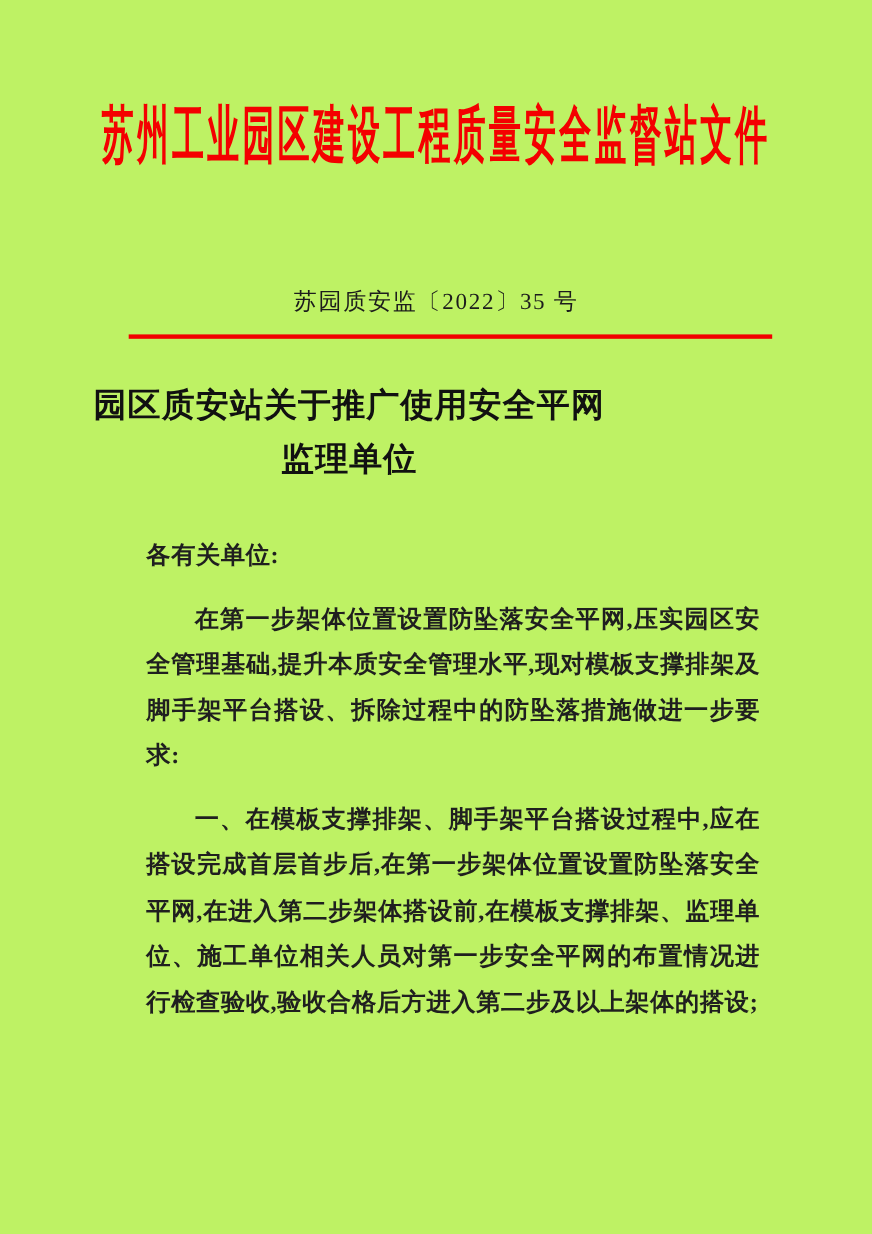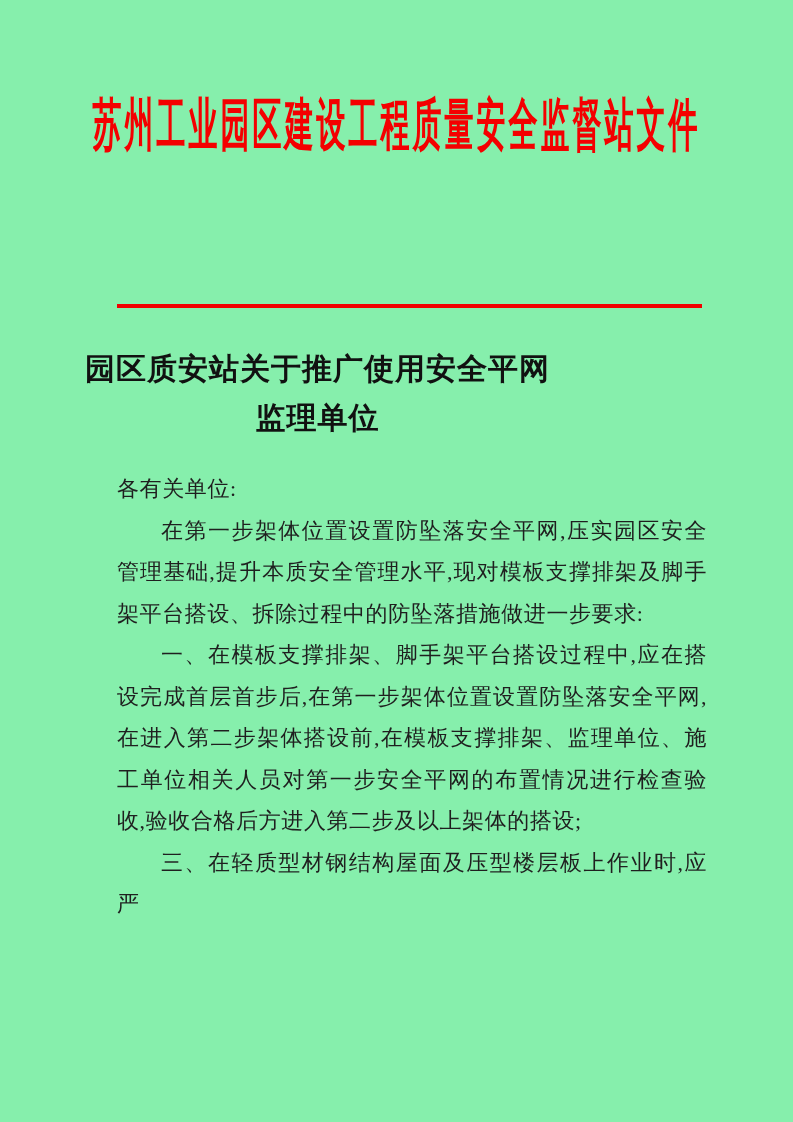--- a/index.html
+++ b/index.html
@@ -4,21 +4,21 @@
 <style>
   html, body {
     margin: 0;
     padding: 0;
     background: #ffffff;
   }
   .page {
     position: relative;
     width: 793px;
     height: 1122px;
-    background: #86efac;
+    background: #bef264;
     overflow: hidden;
     font-family: "Liberation Serif", "DejaVu Serif", serif;
   }
 
   
   .letterhead {
     position: absolute;
     top: 95px;
     left: 0;
     width: 793px;
@@ -77,42 +77,43 @@
     left: 117px;
     width: 590px;
     font-size: 22px;
     line-height: 41.5px;
     letter-spacing: 0.6px;
     color: #1f1f1f;
     text-align: justify;
     text-justify: inter-character;
   }
   .body-block p {
-    margin: 0;
+    margin: 16px;
     padding: 0;
+    font-weight: bold;
   }
   .para-indent {
     text-indent: 2em;
   }
 </style>
 </head>
 <body>
 
 <div class="page">
 
   <div class="letterhead">苏州工业园区建设工程质量安全监督站文件</div>
 
+  <div class="doc-number">苏园质安监〔2022〕35 号</div>
 
   <div class="red-rule"></div>
 
   <h1 class="doc-title">
     <span>园区质安站关于推广使用安全平网</span><br>
     <span>监理单位</span>
   </h1>
 
   <div class="body-block">
     <p class="salutation">各有关单位:</p>
     <p class="para-indent">在第一步架体位置设置防坠落安全平网,压实园区安全管理基础,提升本质安全管理水平,现对模板支撑排架及脚手架平台搭设、拆除过程中的防坠落措施做进一步要求:</p>
     <p class="para-indent">一、在模板支撑排架、脚手架平台搭设过程中,应在搭设完成首层首步后,在第一步架体位置设置防坠落安全平网,在进入第二步架体搭设前,在模板支撑排架、监理单位、施工单位相关人员对第一步安全平网的布置情况进行检查验收,验收合格后方进入第二步及以上架体的搭设;</p>
-    <p class="para-indent">三、在轻质型材钢结构屋面及压型楼层板上作业时,应严</p>
   </div>
 
 </div>
 
 </body></html>

